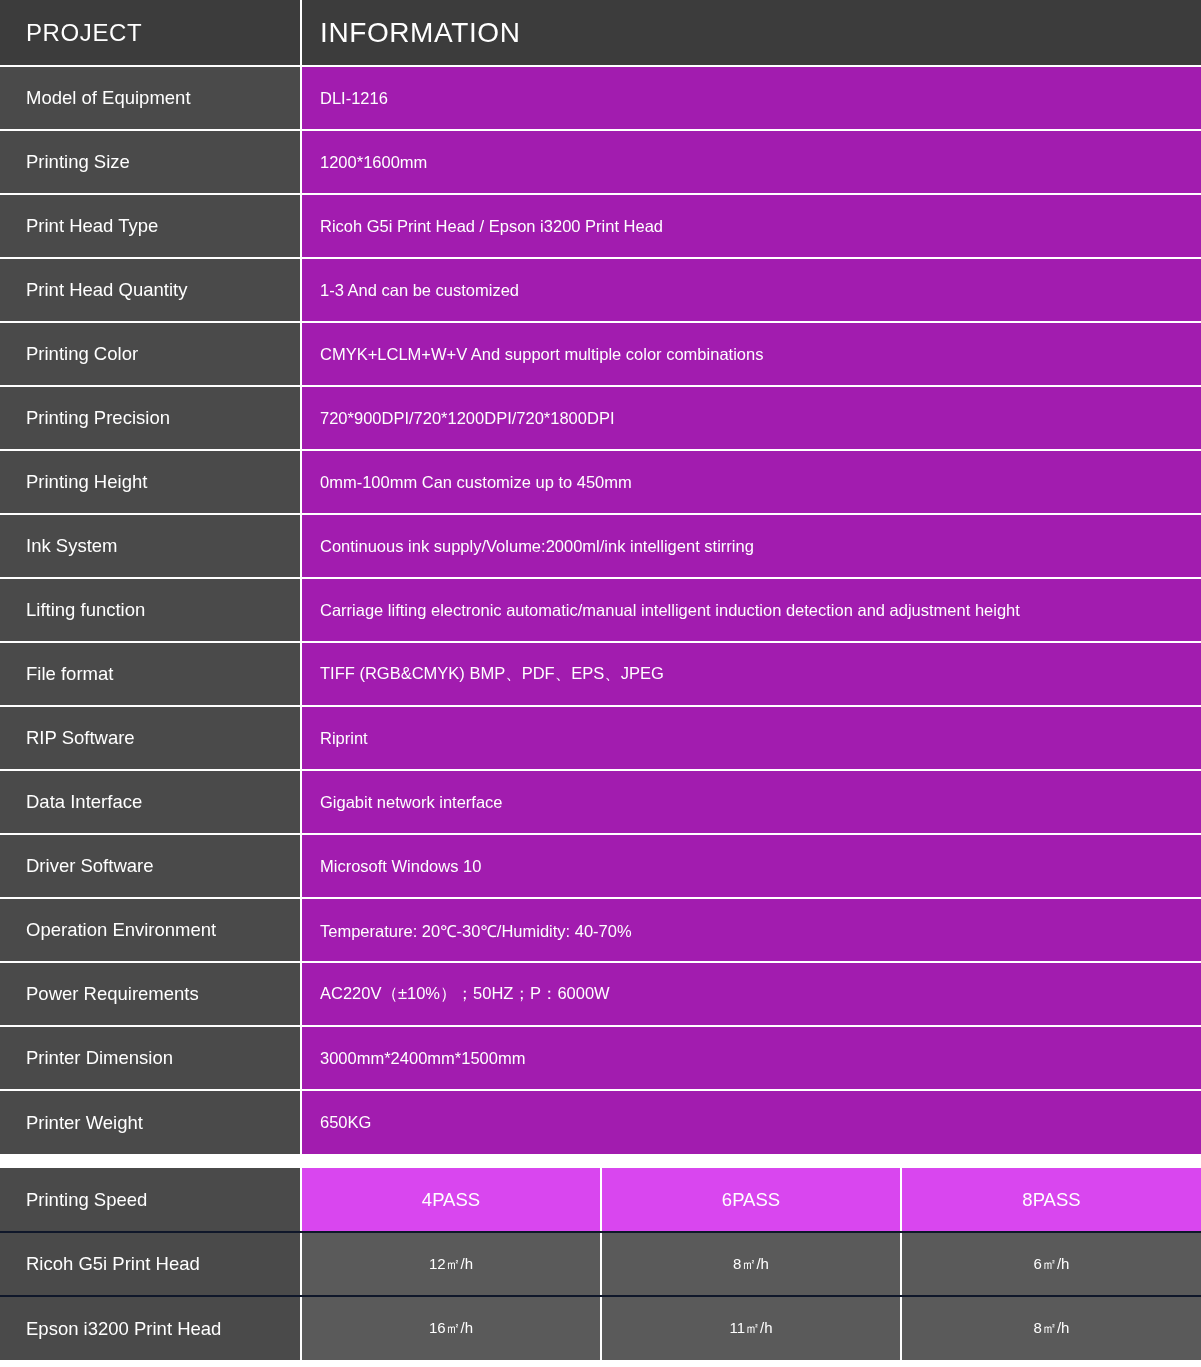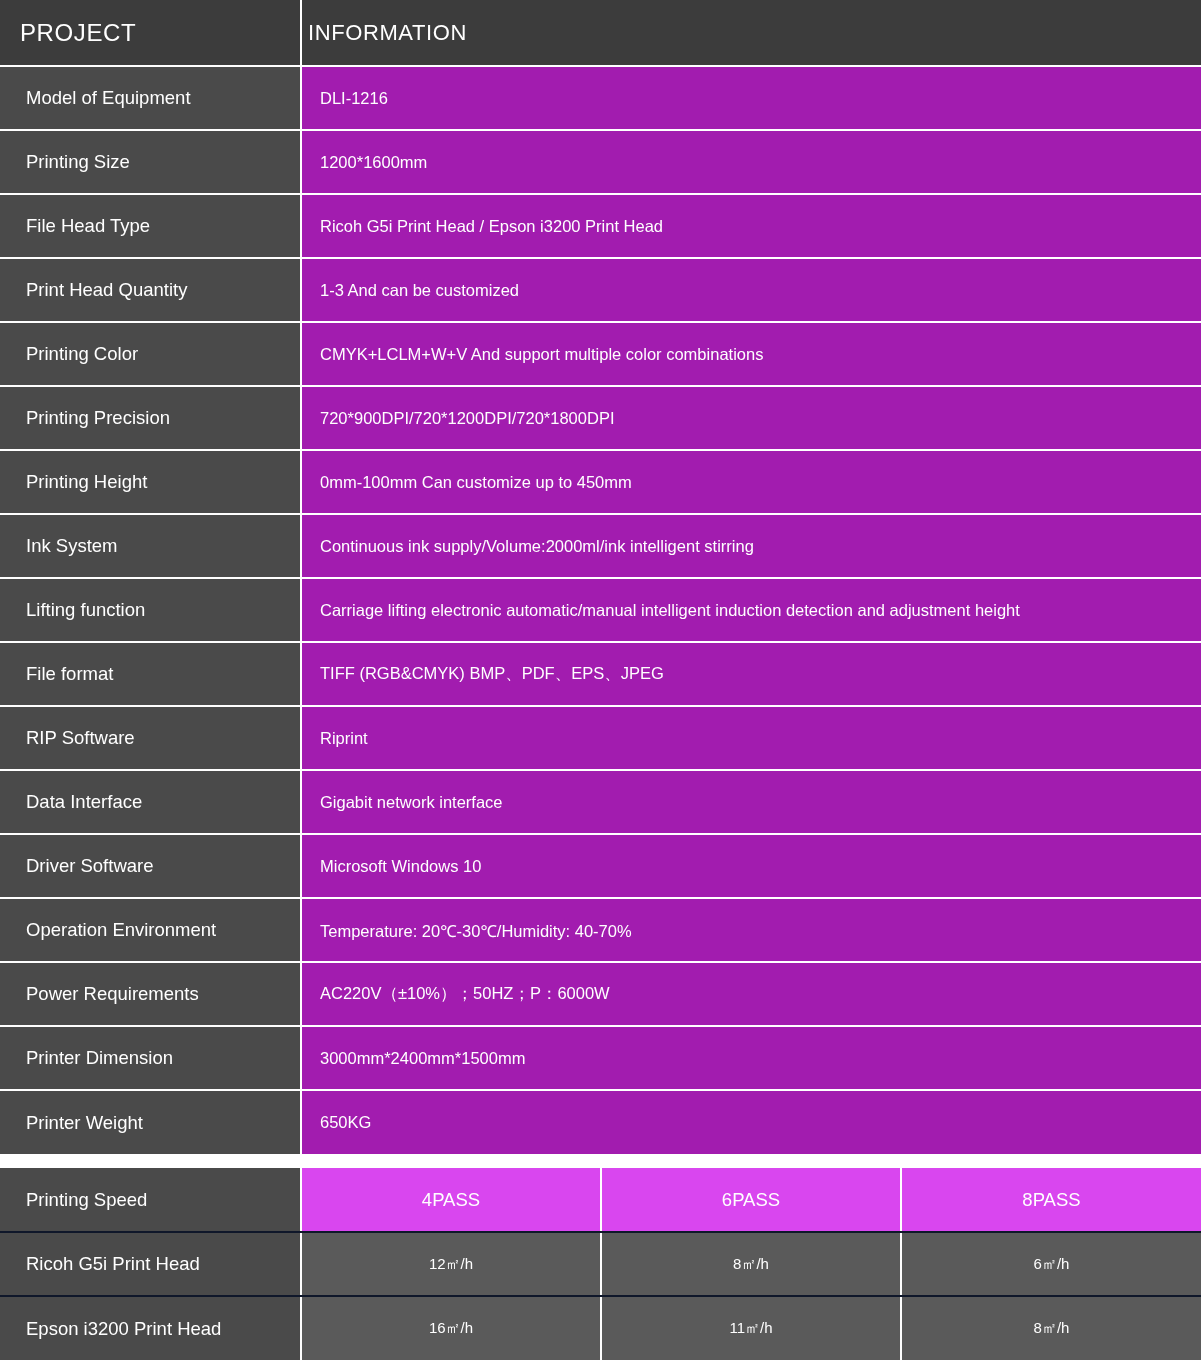--- a/index.html
+++ b/index.html
@@ -33,27 +33,27 @@
   .spec-table col.label-col { width: 301px; }
   .spec-table col.value-col { width: 900px; }
 
   .spec-table tr.header-row td {
     background: #3c3c3c;
     height: 66px;
     border-bottom: 2px solid #ffffff;
   }
   .spec-table tr.header-row td.hdr-label {
     font-size: 24px;
-    padding-left: 20px;
+    padding-left: 26px;
     letter-spacing: .6px;
     border-right: 2px solid #ffffff;
   }
   .spec-table tr.header-row td.hdr-value {
-    font-size: 22px;
-    padding-left: 6px;
+    font-size: 28px;
+    padding-left: 18px;
     letter-spacing: .6px;
   }
 
   .spec-table tr.data-row td {
     height: 64px;
     border-bottom: 2px solid #ffffff;
     vertical-align: middle;
   }
   .spec-table td.cell-label {
     background: #4a4a4a;
@@ -129,21 +129,21 @@
 
       <tr class="data-row">
         <td class="cell-label">Model of Equipment</td>
         <td class="cell-value">DLI-1216</td>
       </tr>
       <tr class="data-row">
         <td class="cell-label">Printing Size</td>
         <td class="cell-value">1200*1600mm</td>
       </tr>
       <tr class="data-row">
-        <td class="cell-label">File Head Type</td>
+        <td class="cell-label">Print Head Type</td>
         <td class="cell-value">Ricoh G5i Print Head / Epson i3200 Print Head</td>
       </tr>
       <tr class="data-row">
         <td class="cell-label">Print Head Quantity</td>
         <td class="cell-value">1-3  And can be customized</td>
       </tr>
       <tr class="data-row">
         <td class="cell-label">Printing Color</td>
         <td class="cell-value">CMYK+LCLM+W+V And support multiple color combinations</td>
       </tr>

